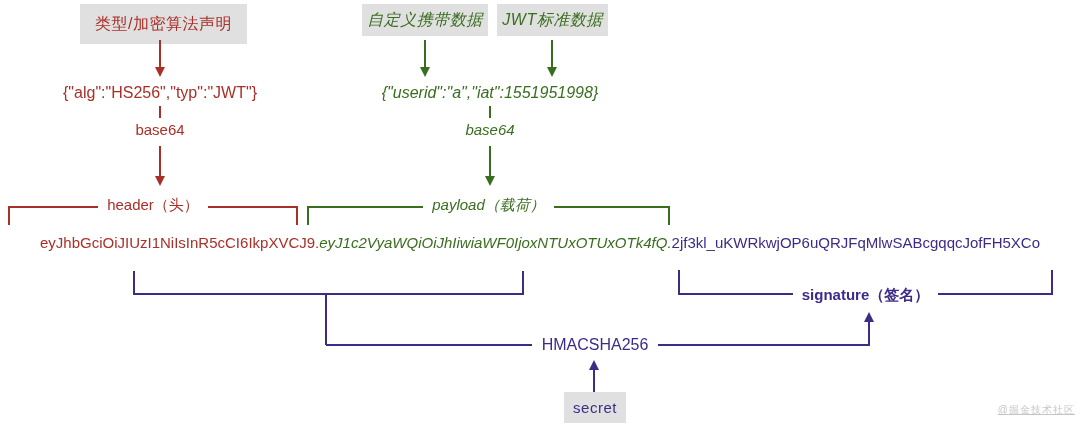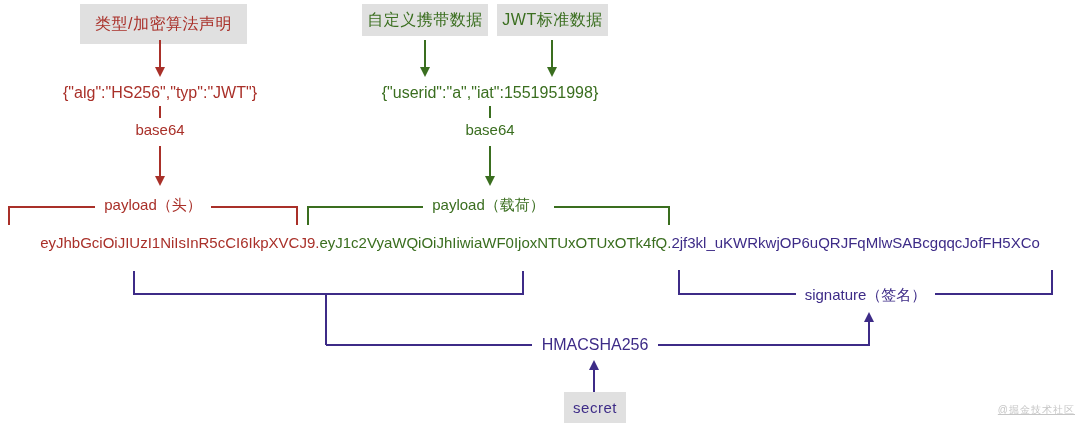--- a/index.html
+++ b/index.html
@@ -11,21 +11,21 @@
     position:relative; width:1080px; height:427px; overflow:hidden;
     font-family:"Liberation Sans","DejaVu Sans",sans-serif;
     background:#ffffff;
   }
   .abs{position:absolute;}
   .gray-box{
     background:var(--label-bg);
     display:flex; align-items:center; justify-content:center;
     font-size:16px; font-weight:500; letter-spacing:.5px;
   }
-  .c-red{color:var(--red);} .c-green{color:var(--green);} .c-purple{color:var(--purple);}
+  .c-red{color:var(--red);} .c-green{color:var(--green);font-style:italic;} .c-purple{color:var(--purple);}
   .bg-red{background:var(--red);} .bg-green{background:var(--green);} .bg-purple{background:var(--purple);}
   .vline{position:absolute; width:2px;}
   .hline{position:absolute; height:2px;}
   .head-down{position:absolute; width:0; height:0;
     border-left:5px solid transparent; border-right:5px solid transparent;
     border-top:10px solid #000;}
   .hd-red{border-top-color:var(--red);} .hd-green{border-top-color:var(--green);}
   .head-up{position:absolute; width:0; height:0;
     border-left:5px solid transparent; border-right:5px solid transparent;
     border-bottom:10px solid #000;}
@@ -39,21 +39,21 @@
   .bracket.red .side{border-color:var(--red);}
   .bracket.green .side{border-color:var(--green);}
   .bracket .blabel{margin-top:-10px; padding:0 9px; font-size:15px; white-space:nowrap;}
   .token{
     position:absolute; left:0; width:1080px; top:234px;
     text-align:center; white-space:nowrap; font-size:15px; font-weight:500;
   }
   .ubrace{position:absolute; border-left:2px solid var(--purple);
     border-right:2px solid var(--purple); border-bottom:2px solid var(--purple);}
   .sig-brace{position:absolute; border-left:2px solid var(--purple); border-right:2px solid var(--purple);
-    display:flex; align-items:flex-end;}
+    display:flex; align-items:flex-end;font-weight:bold;}
   .sig-brace .side{flex:1; height:2px; background:var(--purple);}
   .sig-brace .blabel{margin-bottom:-10px; padding:0 9px; font-size:15px; white-space:nowrap;}
   .small-label{position:absolute; text-align:center; font-size:16px; white-space:nowrap;}
   .watermark{position:absolute; right:5px; top:403px; font-size:10px;
     color:var(--watermark); letter-spacing:1px;text-decoration:underline;}
 </style>
 </head>
 <body>
 
 <div id="stage">
@@ -78,21 +78,21 @@
   <div class="b64 c-red" style="left:110px;top:121px;width:100px;">base64</div>
   <div class="b64 c-green" style="left:440px;top:121px;width:100px;">base64</div>
 
   <div class="vline bg-red" style="left:159px;top:146px;height:30px;"></div>
   <div class="head-down hd-red" style="left:155px;top:176px;"></div>
   <div class="vline bg-green" style="left:489px;top:146px;height:30px;"></div>
   <div class="head-down hd-green" style="left:485px;top:176px;"></div>
 
   <div class="bracket red" style="left:8px;top:206px;width:290px;">
     <div class="side l"></div>
-    <div class="blabel c-red">payload（头）</div>
+    <div class="blabel c-red">header（头）</div>
     <div class="side r"></div>
   </div>
   <div class="bracket green" style="left:307px;top:206px;width:363px;">
     <div class="side l"></div>
     <div class="blabel c-green">payload（载荷）</div>
     <div class="side r"></div>
   </div>
 
   <div class="token">
     <span class="c-red">eyJhbGciOiJIUzI1NiIsInR5cCI6IkpXVCJ9</span><span class="c-red">.</span><span class="c-green">eyJ1c2VyaWQiOiJhIiwiaWF0IjoxNTUxOTUxOTk4fQ</span><span class="c-green">.</span><span class="c-purple">2jf3kl_uKWRkwjOP6uQRJFqMlwSABcgqqcJofFH5XCo</span>

